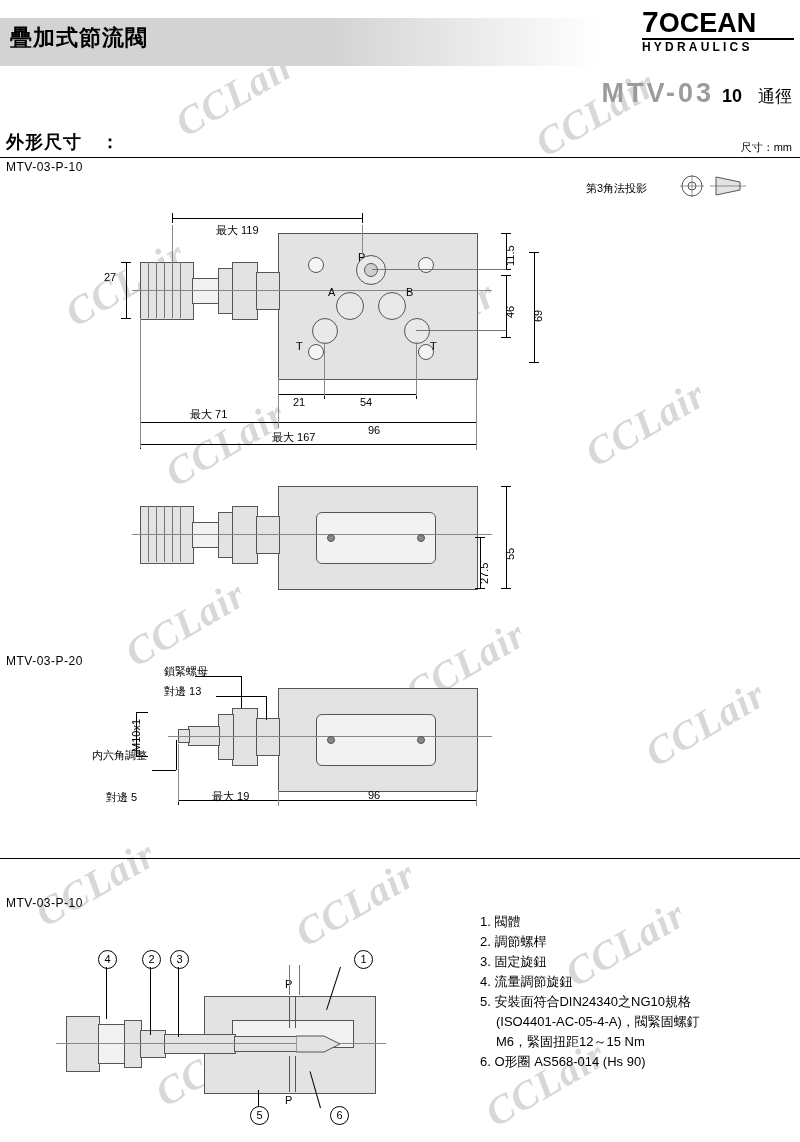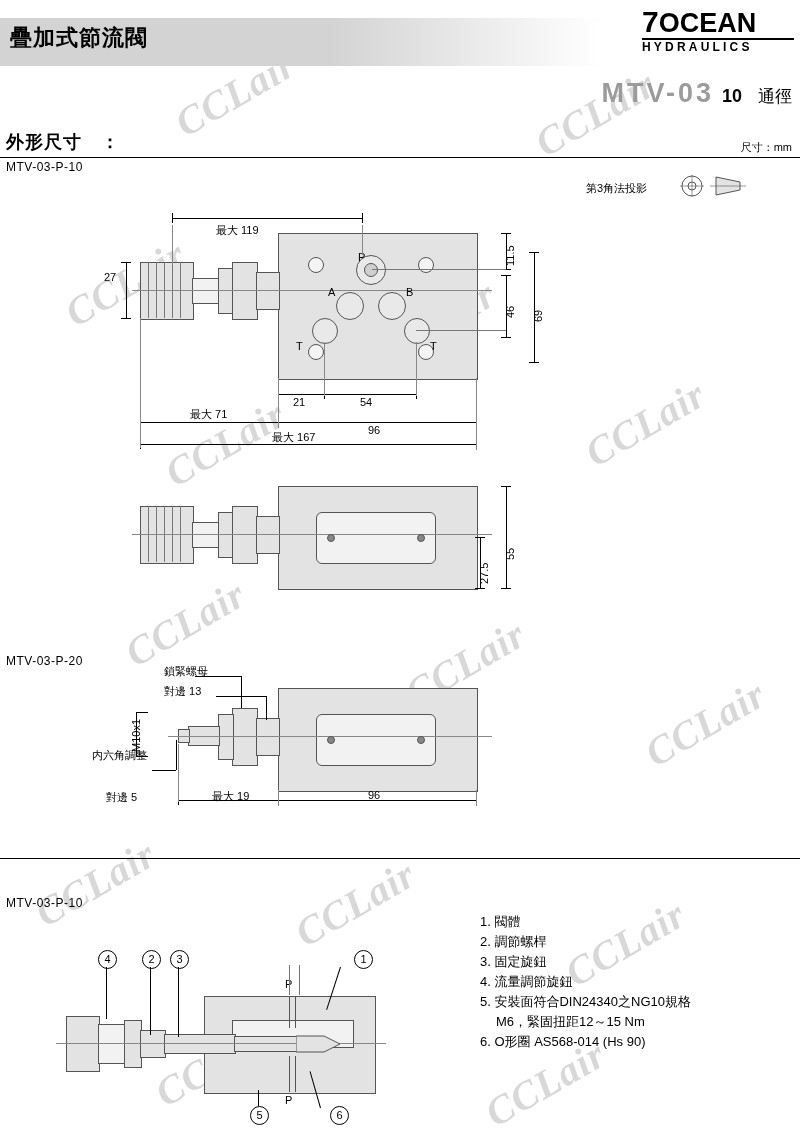--- a/index.html
+++ b/index.html
@@ -335,15 +335,16 @@
   <div class="ln lnv" style="left:258px;top:1090px;height:16px;background:#000;"></div>
   <div class="ln" style="left:320px;top:1070px;width:1px;height:38px;background:#000;transform:rotate(-16deg);transform-origin:bottom;"></div>
 </div>
 
 <div class="notes" style="left:480px;top:912px;">
   <div>1.  閥體</div>
   <div>2.  調節螺桿</div>
   <div>3.  固定旋鈕</div>
   <div>4.  流量調節旋鈕</div>
   <div>5.  安裝面符合DIN24340之NG10規格</div>
+  <div style="padding-left:16px;">(ISO4401-AC-05-4-A)，閥緊固螺釘</div>
   <div style="padding-left:16px;">M6，緊固扭距12～15 Nm</div>
   <div>6.  O形圈 AS568-014 (Hs 90)</div>
 </div>
 
 </body></html>

